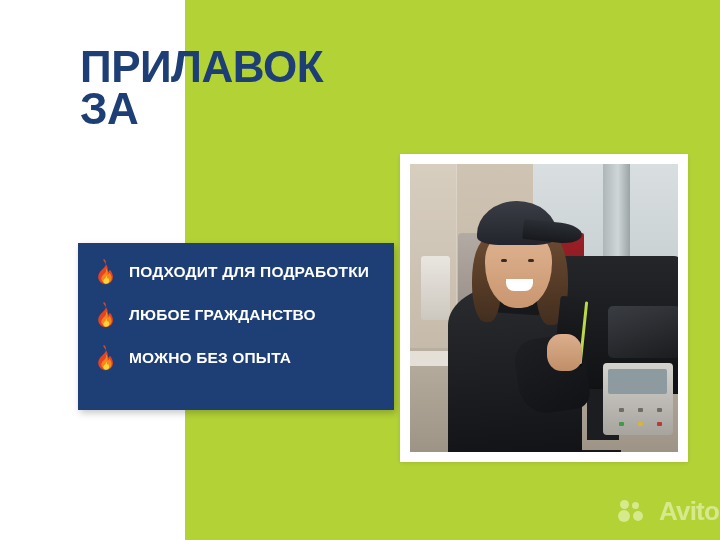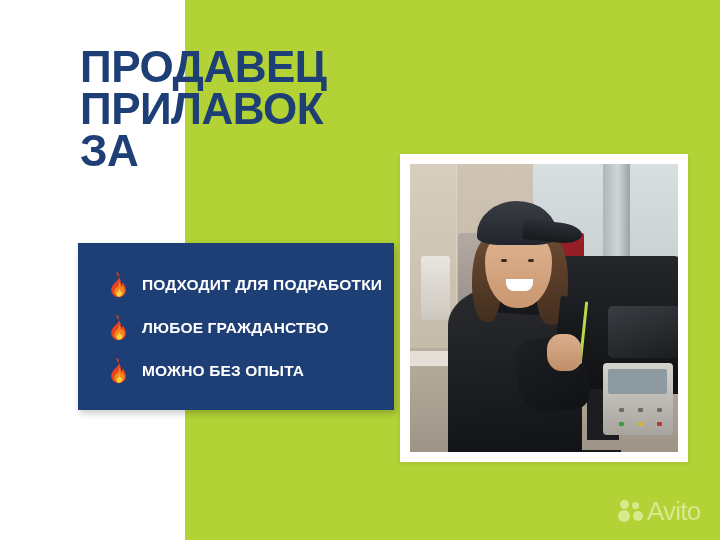--- a/index.html
+++ b/index.html
@@ -50,21 +50,21 @@
   }
   
   .benefits-card {
     position: absolute;
     left: 78px;
     top: 243px;
     width: 316px;
     height: 167px;
     background: #1e3f75;
     box-shadow: 2px 3px 7px rgba(0,0,0,0.22);
-    padding: 13px;
+    padding: 0;
     box-sizing: border-box;
   }
   .benefit-row {
     position: relative;
     display: flex;
     align-items: center;
     height: 39px;
     margin-top: 4px;
     padding-left: 16px;
   }
@@ -273,36 +273,36 @@
     border-radius: 50%;
     background: #d6e98c;
   }
   .avito-dot.d1 { width: 12px; height: 12px; left: 0;   top: 11px; }
   .avito-dot.d2 { width: 9px;  height: 9px;  left: 2px; top: 1px;  }
   .avito-dot.d3 { width: 7px;  height: 7px;  left: 14px; top: 3px; }
   .avito-dot.d4 { width: 10px; height: 10px; left: 15px; top: 12px;}
   .avito-wordmark {
     color: #d6e98c;
     font-family: "Liberation Sans", sans-serif;
-    font-weight: normal;
+    font-weight: bold;
     font-size: 26px;
     letter-spacing: -0.8px;
     line-height: 1;
+    margin-left: 12px;
   }
 </style>
 </head>
 <body>
 
 <div id="poster">
 
   <div class="bg-white-panel"></div>
   <div class="bg-green-panel"></div>
 
   <div class="headline">
-    <span class="headline-line">ПРОДАВЕЦ</span>
     <span class="headline-line">ПРИЛАВОК</span>
     <span class="headline-line">ЗА</span>
   </div>
 
   <div class="benefits-card">
 
     <div class="benefit-row">
       <span class="flame-icon">
         <svg viewBox="0 0 22 26" xmlns="http://www.w3.org/2000/svg">
           <path d="M11 0.5c1.6 3.3 1.2 5.6-0.4 7.6-1.4 1.8-3.4 3-4.8 5.1C4 15.9 3.6 19 5.2 21.6c1.5 2.5 4 3.7 6.3 3.7 3.9 0 7.4-2.8 7.4-7.2 0-3-1.4-5.2-3-7.3-0.6 1.3-1.4 2-2.3 2.3 0.7-3.1 0.1-6-2.6-9.3-0.7-0.9-1.4-1.8-2-3.3z" fill="#e8421f"></path>

